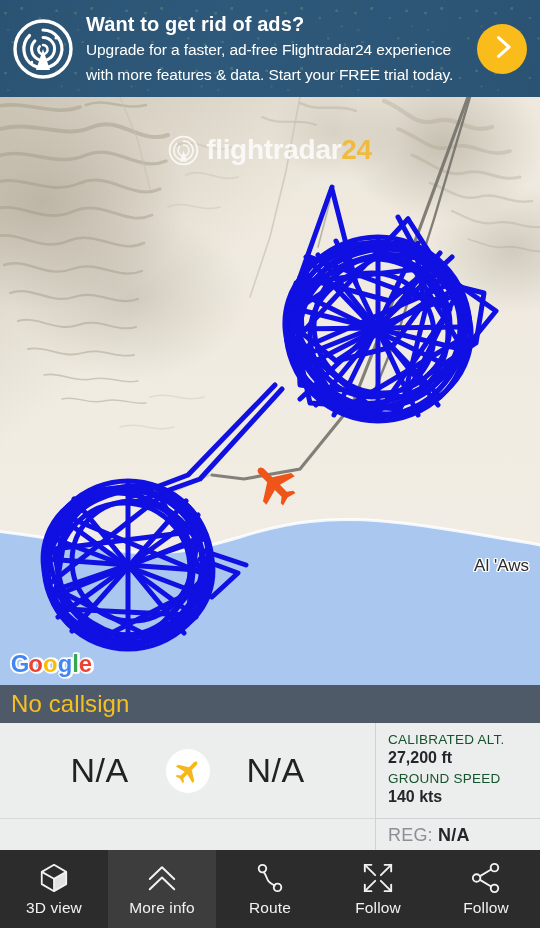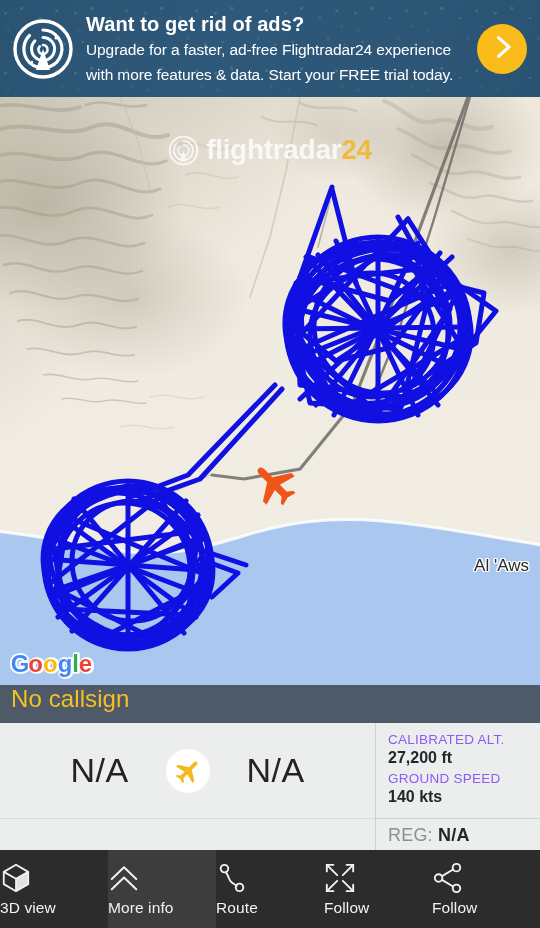--- a/index.html
+++ b/index.html
@@ -88,21 +88,21 @@
     text-shadow:
       1.4px 0 #fff,-1.4px 0 #fff,0 1.4px #fff,0 -1.4px #fff,
       1px 1px #fff,-1px 1px #fff,1px -1px #fff,-1px -1px #fff;
   }
   #google-logo { position:absolute; left:9px; top:552px; }
 
   
   #callsign-bar {
     position:absolute; left:0; top:685px; width:540px; height:38px;
     background:#4f5a69;
-    display:flex; 
+    display:flex; align-items:center;
   }
   #callsign-text {
     color:#f5c022; font-size:24px; font-weight:normal;
     margin-left:11px; letter-spacing:.1px;
   }
 
   
   #info-panel {
     position:absolute; left:0; top:723px; width:540px; height:127px;
     background:#eceded;
@@ -118,41 +118,41 @@
   #plane-badge {
     width:44px; height:44px; border-radius:50%; background:#fff;
     display:flex; align-items:center; justify-content:center;
     flex:0 0 44px;
   }
   #vdiv { position:absolute; left:375px; top:0; width:1px; height:127px; background:#cfd2d4; }
   #hdiv { position:absolute; left:0; top:95px; width:375px; height:1px; background:#d7dadc; }
   #hdiv2 { position:absolute; left:376px; top:95px; width:164px; height:1px; background:#cfd2d4; }
   #stats-block { position:absolute; left:388px; top:8px; width:152px; }
   .stat-label {
-    font-size:13.5px; color:#8b5cf6; letter-spacing:.25px;
+    font-size:13.5px; color:#14532d; letter-spacing:.25px;
     line-height:17px; font-weight:normal;
   }
   .stat-value {
     font-size:16px; color:#23272b; font-weight:bold;
     line-height:19px; margin-bottom:3px;
   }
   #reg-row {
     position:absolute; left:388px; top:102px;
     font-size:18px; color:#8b9096; letter-spacing:.2px;
   }
   #reg-row b { color:#23272b; font-weight:bold; }
 
   
   #toolbar {
     position:absolute; left:0; top:850px; width:540px; height:78px;
     background:#2c2c2c; display:flex;
   }
   .tool {
     flex:1 1 0; display:flex; flex-direction:column;
-    align-items:flex-start; justify-content:center; gap:5px;
+    align-items:center; justify-content:center; gap:5px;
     height:78px; cursor:pointer;
   }
   .tool.active { background:#3d3d3d; }
   .tool-label { color:#f2f2f2; font-size:15.5px; letter-spacing:.1px; }
   .tool svg { display:block; }
 </style>
 </head>
 <body>
 
 <div id="app">

